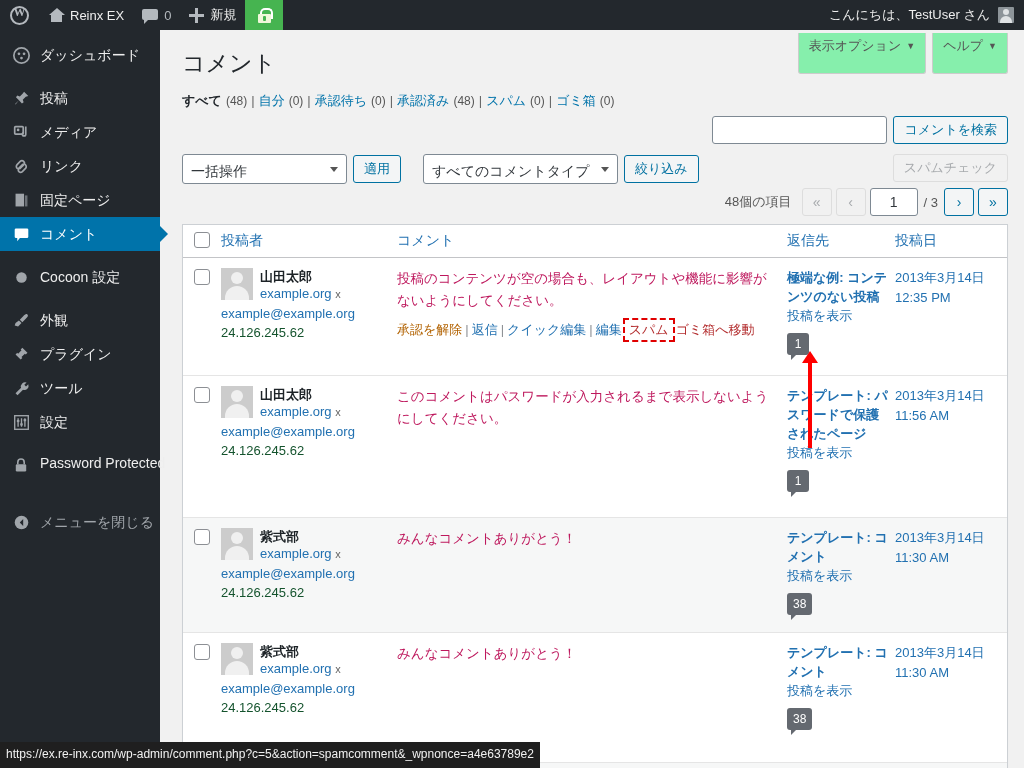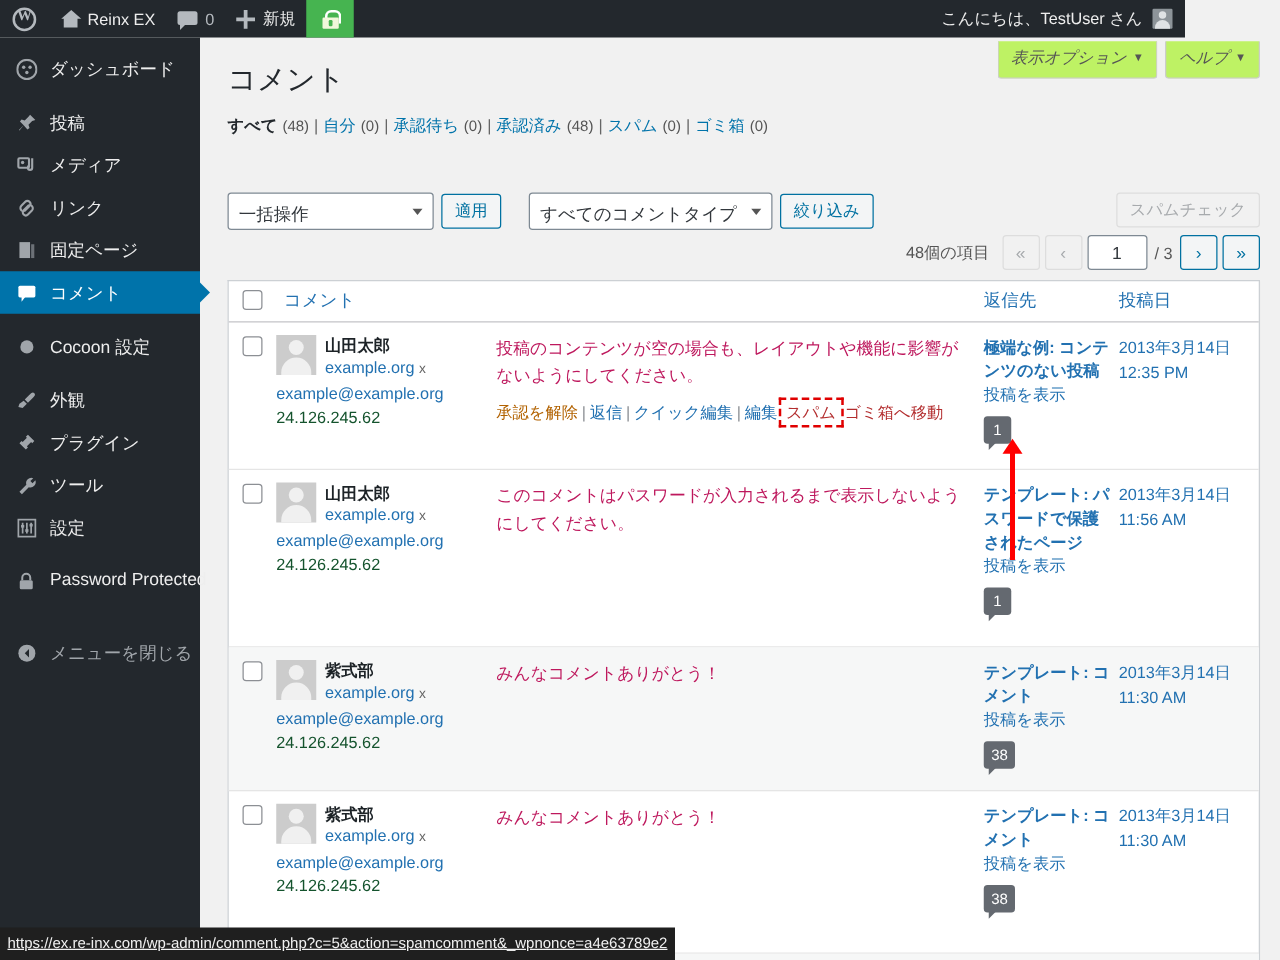--- a/index.html
+++ b/index.html
@@ -7,21 +7,21 @@
     margin: 0; padding: 0;
     width: 1024px; height: 768px;
     overflow: hidden;
     font-family: "Liberation Sans", "DejaVu Sans", sans-serif;
     background: #f1f1f1;
   }
 
   
   #adminbar {
     position: absolute; top: 0; left: 0;
-    width: 948px; height: 30px;
+    width: 1024px; height: 30px;
     background: #23282d;
     color: #eee;
     font-size: 13px;
     display: flex; align-items: stretch;
     z-index: 40;
   }
   .ab-item {
     display: flex; align-items: center;
     gap: 6px;
     padding: 0 9px;
@@ -165,29 +165,28 @@
     position: absolute; top: 30px; left: 160px;
     width: 864px; height: 738px;
     background: #f1f1f1;
     overflow: hidden;
   }
   .screen-meta {
     position: absolute; top: 3px; right: 16px;
     display: flex; gap: 6px;
   }
   .meta-btn {
-    background: #bef264;
+    background: #86efac;
     border: 1px solid #ccc;
     border-top: none;
     border-radius: 0 0 3px 3px;
     font-size: 13px;
     color: #555;
-    padding: 5px 10px 7px 10px;
+    padding: 5px 10px 18px 10px;
     line-height: 16px;
-    font-style: italic;
   }
   .meta-btn .caret { font-size: 9px; margin-left: 5px; position: relative; top: -1px; }
 
   h1.page-title {
     font-size: 23px;
     font-weight: 400;
     color: #23282d;
     margin: 0;
     padding: 19px 0 7px 22px;
     line-height: 29px;
@@ -434,21 +433,20 @@
     color: #f1f1f1;
     font-size: 12px;
     line-height: 21px;
     padding: 2px 6px 3px 6px;
     max-width: 560px;
     white-space: nowrap;
     overflow: hidden;
     text-overflow: ellipsis;
     z-index: 60;
     font-family: "Liberation Sans", sans-serif;
-    text-decoration: underline;
   }
 </style>
 </head>
 <body>
 
 <div id="adminbar">
   <div class="ab-item ab-logo">
     <span class="wp-mark"></span>
   </div>
   <div class="ab-item">
@@ -648,20 +646,24 @@
       <a>スパム</a>
       <span class="cnt" style="margin-left:4px">(0)</span>
       <span class="divider">|</span>
     </li>
     <li style="display:flex;align-items:baseline">
       <a>ゴミ箱</a>
       <span class="cnt" style="margin-left:4px">(0)</span>
     </li>
   </ul>
 
+  <div class="search-box">
+    <input type="text" placeholder="" style="">
+    <button class="btn-secondary">コメントを検索</button>
+  </div>
 
   <div class="tablenav">
     <div class="tablenav-left">
       <span class="select-wrap">
         <select class="wp-select" style="width:165px">
           <option>一括操作</option>
         </select>
       </span>
       <button class="btn-secondary">適用</button>
       <span class="select-wrap" style="margin-left:16px">
@@ -685,20 +687,21 @@
       </div>
     </div>
   </div>
 
   <div class="wp-table">
 
     <div class="trow head">
       <div class="c-cb">
         <span class="cbx"></span>
       </div>
+      <div class="c-author">投稿者</div>
       <div class="c-comment">コメント</div>
       <div class="c-reply">返信先</div>
       <div class="c-date">投稿日</div>
     </div>
 
     <div class="trow" style="min-height:118px">
       <div class="c-cb"><span class="cbx"></span></div>
       <div class="c-author">
         <div class="author-line1">
           <span class="avatar"></span>

